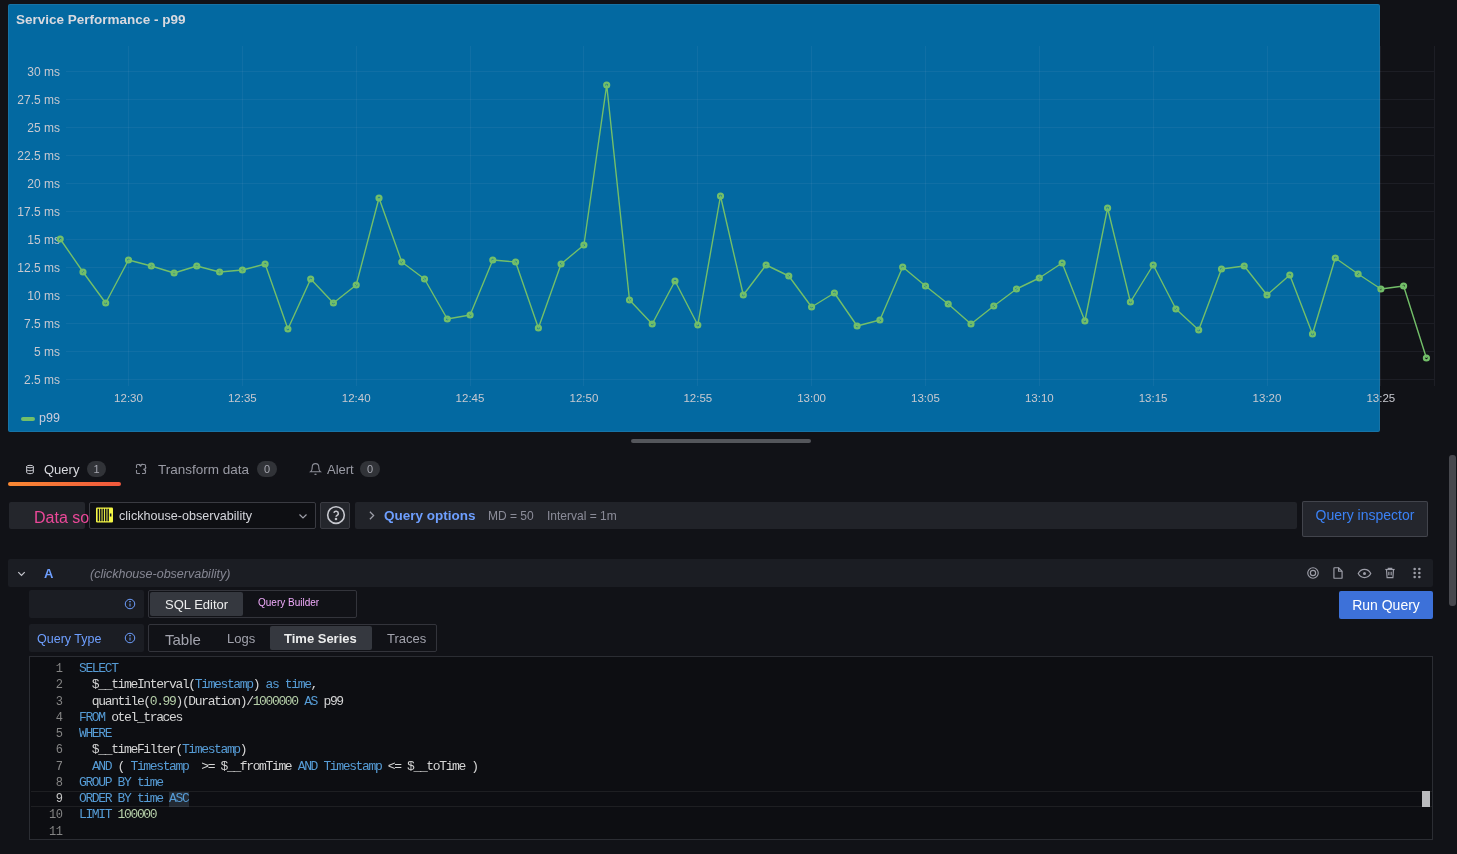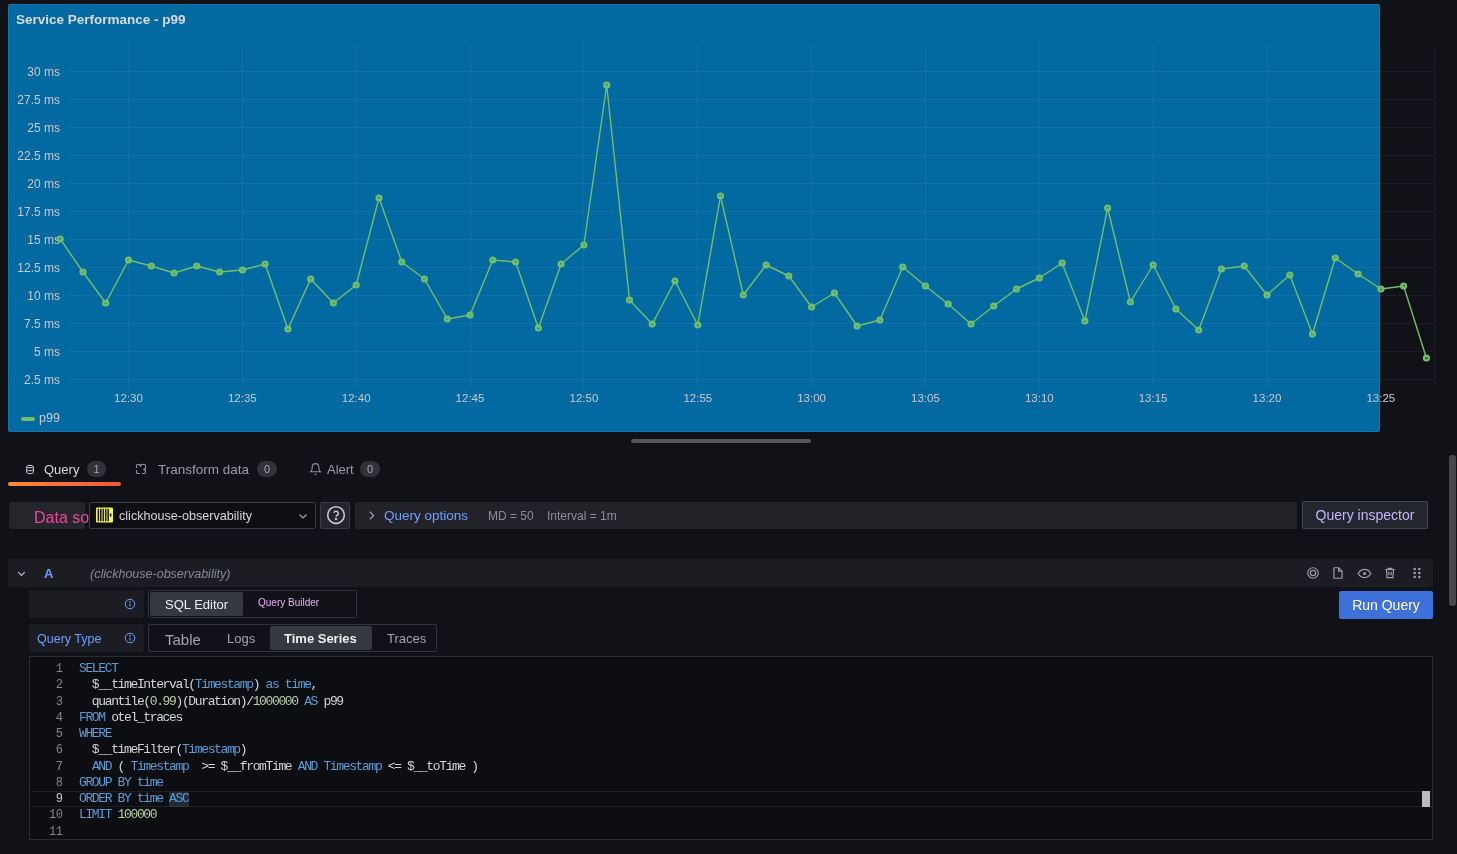--- a/index.html
+++ b/index.html
@@ -187,24 +187,24 @@
 <div class="abs" style="left:320px;top:502px;width:30px;height:27px;background:#24262c;border:1px solid #3a3b42;border-radius:2px;"></div>
 <svg class="ic" viewBox="0 0 24 24" style="left:326px;top:505px;width:20px;height:20px;fill:none;stroke:#c7c8cf;stroke-width:1.9">
       <circle cx="12" cy="12" r="10"></circle>
       <path d="M9.4 9.3a2.8 2.8 0 015.4 1.1c0 1.9-2.7 2.2-2.7 3.8"></path>
       <circle cx="12" cy="16.8" r="0.6" fill="#c7c8cf"></circle>
     </svg>
 <div class="abs" style="left:355px;top:502px;width:942px;height:27px;background:#212329;border-radius:2px;"></div>
 <svg class="ic" viewBox="0 0 24 24" style="left:365px;top:509px;width:13px;height:13px;fill:none;stroke:#9fa0aa;stroke-width:2.2">
       <path d="M9 5l7 7-7 7"></path>
     </svg>
-<div class="txt" style="left:384px;top:508px;font-size:13.5px;font-weight:400;color:#6e9fff;">Query options</div>
+<div class="txt" style="left:384px;top:508px;font-size:13.5px;font-weight:700;color:#6e9fff;">Query options</div>
 <div class="txt" style="left:488px;top:509px;font-size:12px;color:rgba(204,204,220,0.62);">MD = 50</div>
 <div class="txt" style="left:547px;top:509px;font-size:12px;color:rgba(204,204,220,0.62);">Interval = 1m</div>
-<div class="abs" style="left:1302px;top:501px;width:126px;height:28px;background:#24262d;border:1px solid rgba(204,204,220,0.18);border-radius:2px;color:#c4b5fd;font-size:14px;font-weight:500;text-align:center;line-height:26px;">Query inspector</div>
+<div class="abs" style="left:1302px;top:501px;width:126px;height:36px;background:#24262d;border:1px solid rgba(204,204,220,0.18);border-radius:2px;color:#3b82f6;font-size:14px;font-weight:500;text-align:center;line-height:26px;">Query inspector</div>
 </div>
 
 <div class="abs" style="left:8px;top:559px;width:1425px;height:28px;background:#1b1d23;border-radius:2px;"></div>
 <svg class="ic" viewBox="0 0 24 24" style="left:16px;top:568px;width:11px;height:11px;fill:none;stroke:#c7c8cf;stroke-width:2.6">
     <path d="M5 9l7 7 7-7"></path>
   </svg>
 <div class="txt" style="left:44px;top:566px;font-size:13px;font-weight:700;color:#6e9fff;">A</div>
 <div class="txt" style="left:90px;top:567px;font-size:12.5px;font-style:italic;color:rgba(204,204,220,0.6);">(clickhouse-observability)</div>
 <div id="rowicons">
 <svg class="ic" viewBox="0 0 24 24" style="left:1306px;top:566px;width:14px;height:14px;fill:none;stroke:#9d9ea8;stroke-width:2">

